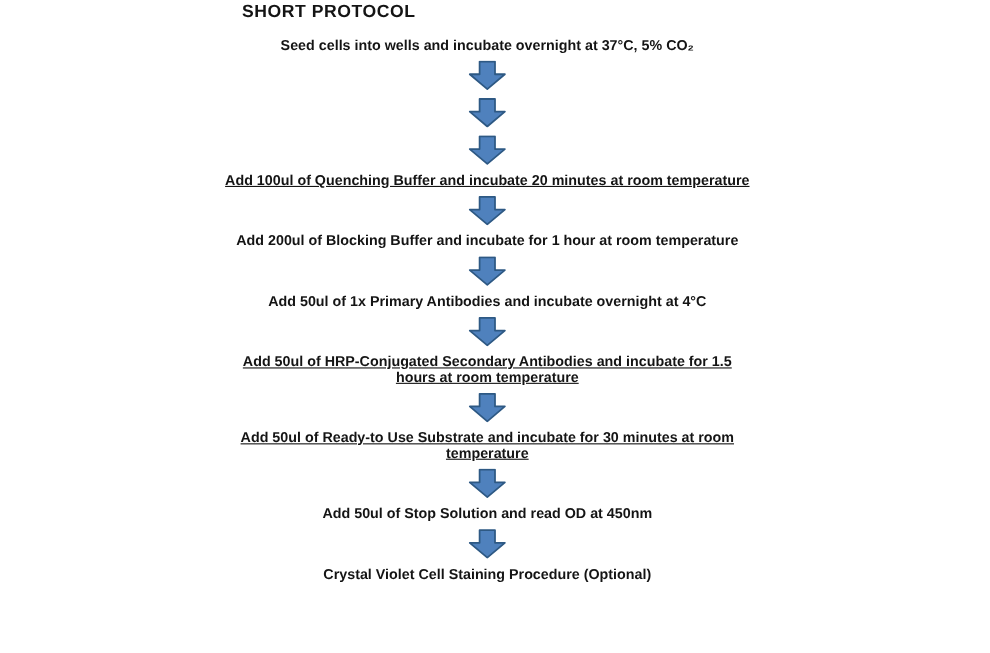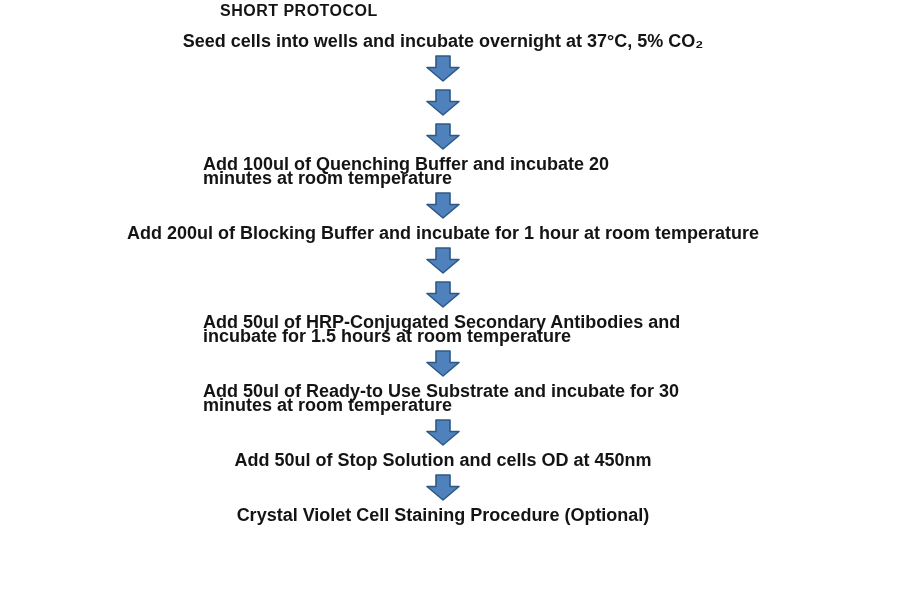--- a/index.html
+++ b/index.html
@@ -26,27 +26,27 @@
   .flow {
     position: absolute;
     left: 0; top: 34px;
     width: 886px;
     display: flex;
     flex-direction: column;
     align-items: center;
     row-gap: 7px;
   }
   .step {
-    font-size: 18px;
+    font-size: 13px;
     font-weight: bold;
     line-height: 14px;
     color: var(--text, #141414);
-    text-align: left;
+    text-align: center;
   }
-  .step.narrow { max-width: 480px; }
+  .step.narrow { max-width: 480px; text-decoration: underline; }
   .arrow {
     width: 34px; height: 27px;
     flex: 0 0 auto;
     line-height: 0;
   }
   .arrow svg { display: block; }
   .arrow path {
     fill: var(--arrow-fill, #4f81bd);
     stroke: var(--arrow-border, #2e5984);
     stroke-width: 1.6;
@@ -93,20 +93,21 @@
       </div>
 
     <div class="step">Add 200ul of Blocking Buffer and incubate for 1 hour at room temperature</div>
 
     <div class="arrow">
         <svg width="34" height="27" viewBox="0 0 34 27">
           <path d="M10 1 H24 V12.5 H33 L17 26 L1 12.5 H10 Z"></path>
         </svg>
       </div>
 
+    <div class="step">Add 50ul of 1x Primary Antibodies and incubate overnight at 4°C</div>
 
     <div class="arrow">
         <svg width="34" height="27" viewBox="0 0 34 27">
           <path d="M10 1 H24 V12.5 H33 L17 26 L1 12.5 H10 Z"></path>
         </svg>
       </div>
 
     <div class="step narrow">Add 50ul of HRP-Conjugated Secondary Antibodies and incubate for 1.5 hours at room temperature</div>
 
     <div class="arrow">
@@ -116,21 +117,21 @@
       </div>
 
     <div class="step narrow">Add 50ul of Ready-to Use Substrate and incubate for 30 minutes at room temperature</div>
 
     <div class="arrow">
         <svg width="34" height="27" viewBox="0 0 34 27">
           <path d="M10 1 H24 V12.5 H33 L17 26 L1 12.5 H10 Z"></path>
         </svg>
       </div>
 
-    <div class="step">Add 50ul of Stop Solution and cells OD at 450nm</div>
+    <div class="step">Add 50ul of Stop Solution and read OD at 450nm</div>
 
     <div class="arrow">
         <svg width="34" height="27" viewBox="0 0 34 27">
           <path d="M10 1 H24 V12.5 H33 L17 26 L1 12.5 H10 Z"></path>
         </svg>
       </div>
 
     <div class="step">Crystal Violet Cell Staining Procedure (Optional)</div>
 
   </div>

